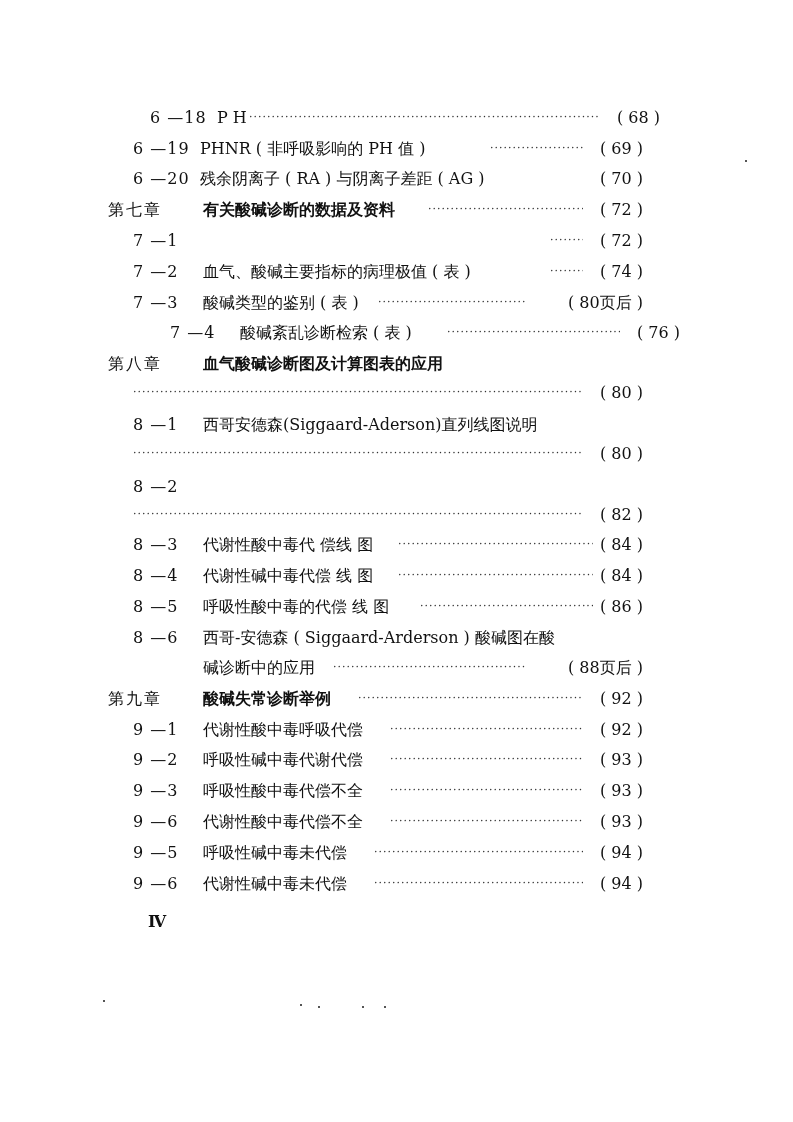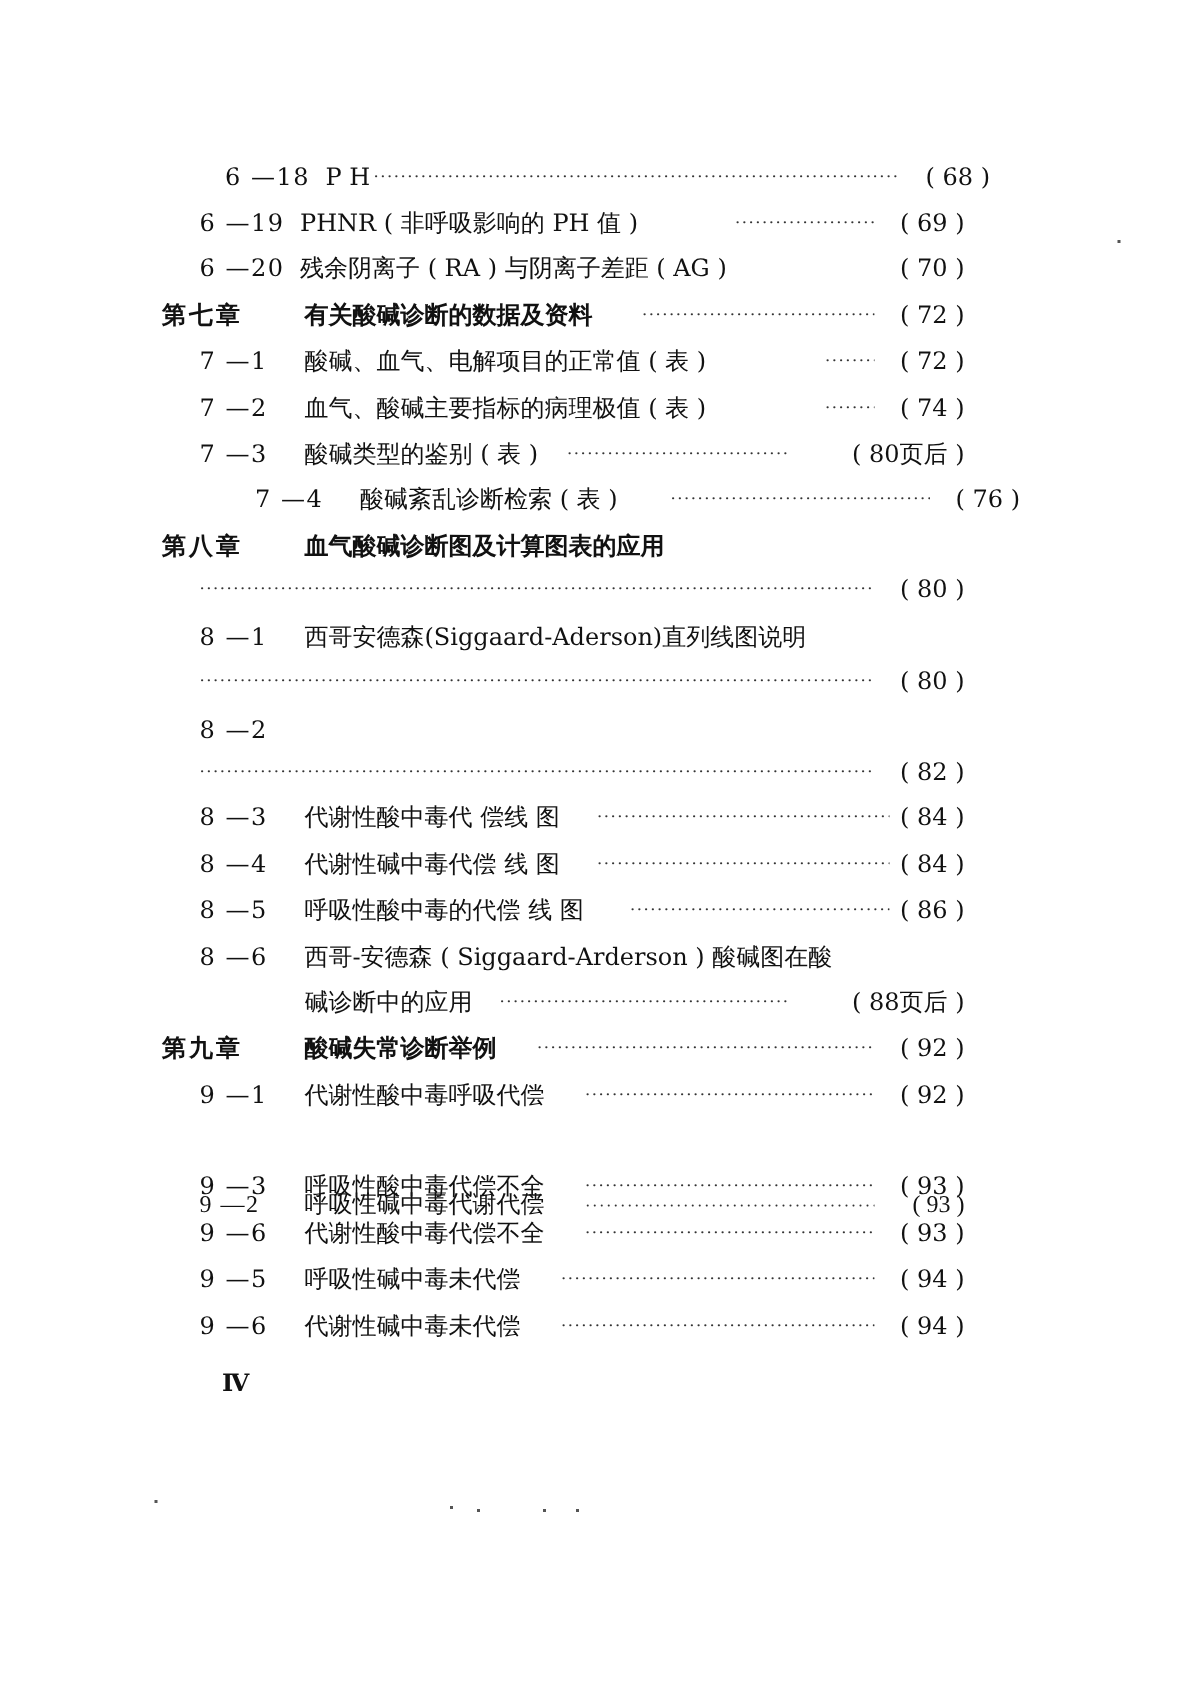--- a/index.html
+++ b/index.html
@@ -1,21 +1,21 @@
 <!DOCTYPE html>
 <html><head>
 <meta charset="utf-8">
 <style>
   html, body { margin:0; padding:0; background:#ffffff; }
   body { width:793px; height:1122px; position:relative; overflow:hidden;
          font-family:"DejaVu Serif","Liberation Serif",serif; color:#111; }
   .row { position:absolute; left:0; width:793px; height:24px; font-size:16px; line-height:24px; }
   .num { position:absolute; white-space:nowrap; letter-spacing:1px; }
   .title { position:absolute; white-space:nowrap; }
-  .chap { font-weight:bold; font-family:"DejaVu Sans","Liberation Sans",sans-serif; letter-spacing:2px; }
+  .chap { font-weight:normal; font-family:"DejaVu Sans","Liberation Sans",sans-serif; letter-spacing:2px; }
   .chap-title { font-weight:bold; font-family:"DejaVu Sans","Liberation Sans",sans-serif; }
   .leader { position:absolute; height:24px; overflow:hidden; white-space:nowrap; color:#333;
             font-size:11px; letter-spacing:1px; }
   .leader::before { content:"························································································································"; }
   .page { position:absolute; white-space:nowrap; right:150px; text-align:right; }
   .folio { position:absolute; left:148px; top:912px; font-weight:bold; font-size:16px;
            font-family:"DejaVu Serif","Liberation Serif",serif; }
   .speck { position:absolute; width:2px; height:2px; background:#555; }
 </style>
 </head>
@@ -40,21 +40,20 @@
       <span class="page">( 70 )</span>
     </div>
     <div class="row" style="top: 198px;">
       <span class="num chap" style="left: 108px;">第七章</span>
       <span class="title chap-title" style="left: 203px;">有关酸碱诊断的数据及资料</span>
       <span class="leader" style="left: 428px; width: 155px;"></span>
       <span class="page">( 72 )</span>
     </div>
     <div class="row" style="top: 229px;">
       <span class="num" style="left: 133px;">7 —1</span>
-      <span class="title" style="left: 203px;">酸碱、血气、电解项目的正常值 ( 表 )</span>
       <span class="leader" style="left: 550px; width: 33px;"></span>
       <span class="page">( 72 )</span>
     </div>
     <div class="row" style="top: 260px;">
       <span class="num" style="left: 133px;">7 —2</span>
       <span class="title" style="left: 203px;">血气、酸碱主要指标的病理极值 ( 表 )</span>
       <span class="leader" style="left: 550px; width: 33px;"></span>
       <span class="page">( 74 )</span>
     </div>
     <div class="row" style="top: 291px;">
@@ -124,21 +123,21 @@
       <span class="title chap-title" style="left: 203px;">酸碱失常诊断举例</span>
       <span class="leader" style="left: 358px; width: 225px;"></span>
       <span class="page">( 92 )</span>
     </div>
     <div class="row" style="top: 718px;">
       <span class="num" style="left: 133px;">9 —1</span>
       <span class="title" style="left: 203px;">代谢性酸中毒呼吸代偿</span>
       <span class="leader" style="left: 390px; width: 193px;"></span>
       <span class="page">( 92 )</span>
     </div>
-    <div class="row" style="top: 792px; font-family: Liberation Serif, serif;">
+    <div class="row" style="top: 748px;">
       <span class="num" style="left: 133px;">9 —2</span>
       <span class="title" style="left: 203px;">呼吸性碱中毒代谢代偿</span>
       <span class="leader" style="left: 390px; width: 193px;"></span>
       <span class="page">( 93 )</span>
     </div>
     <div class="row" style="top: 779px;">
       <span class="num" style="left: 133px;">9 —3</span>
       <span class="title" style="left: 203px;">呼吸性酸中毒代偿不全</span>
       <span class="leader" style="left: 390px; width: 193px;"></span>
       <span class="page">( 93 )</span>

